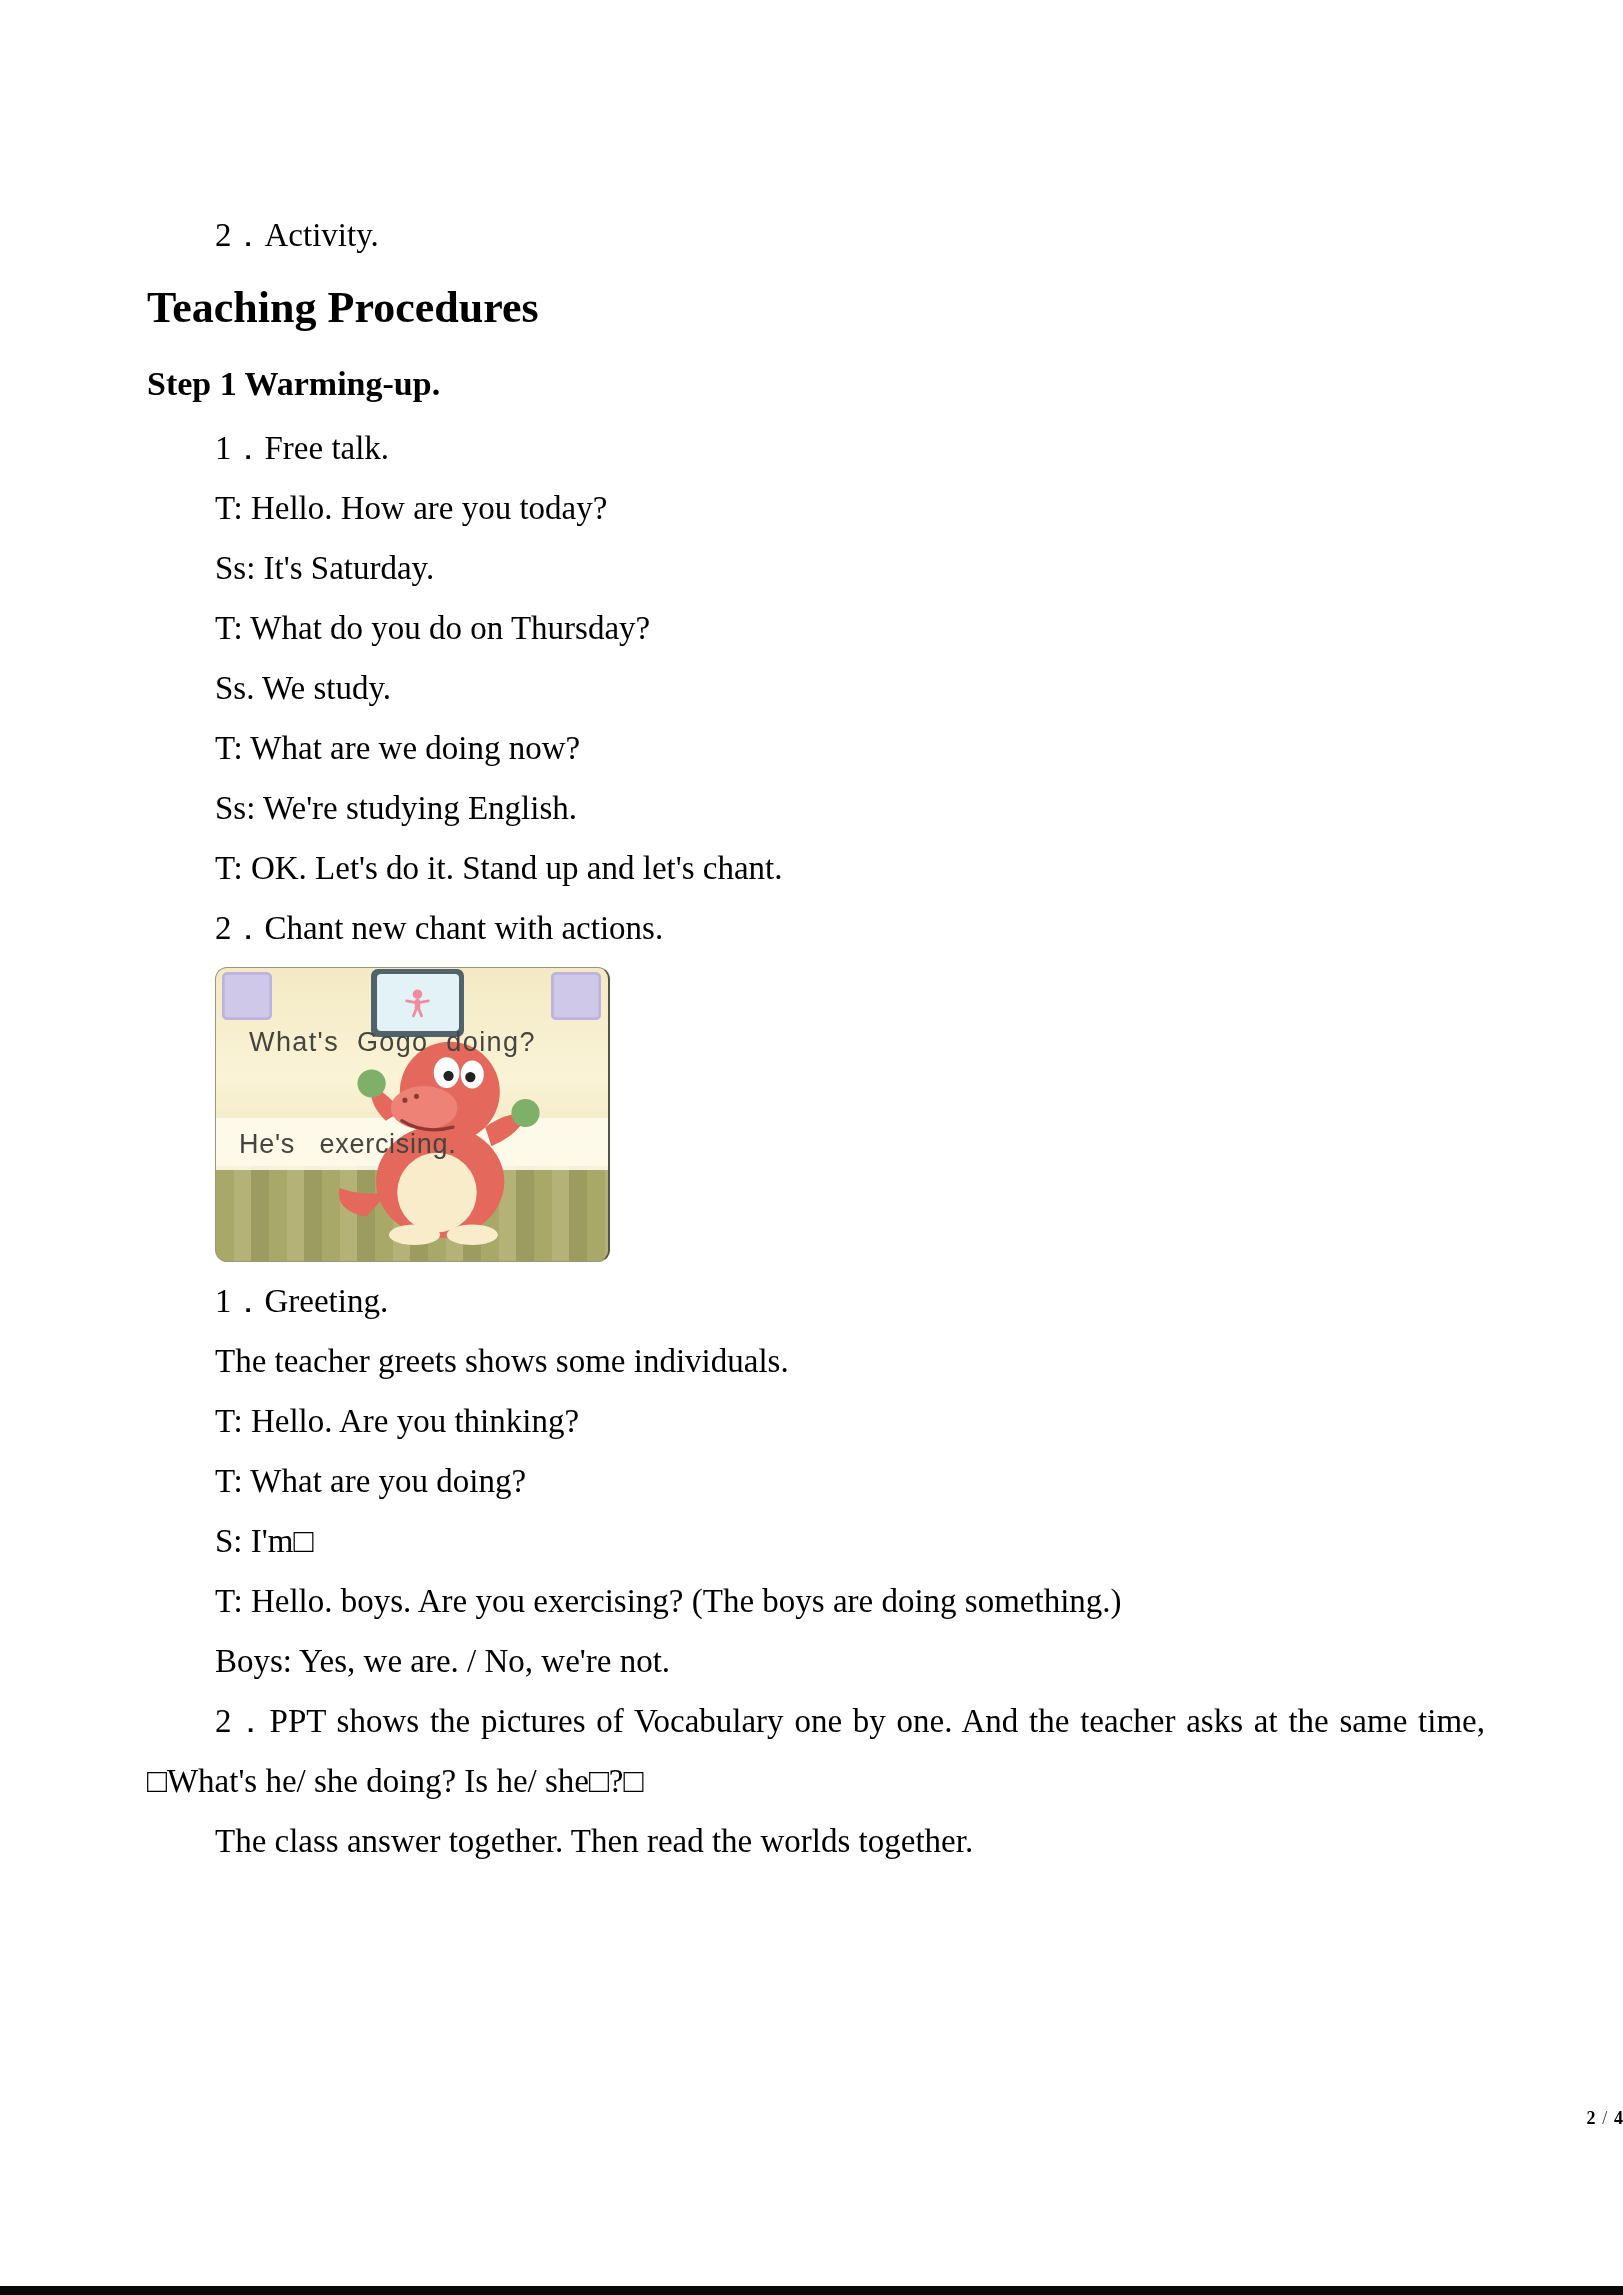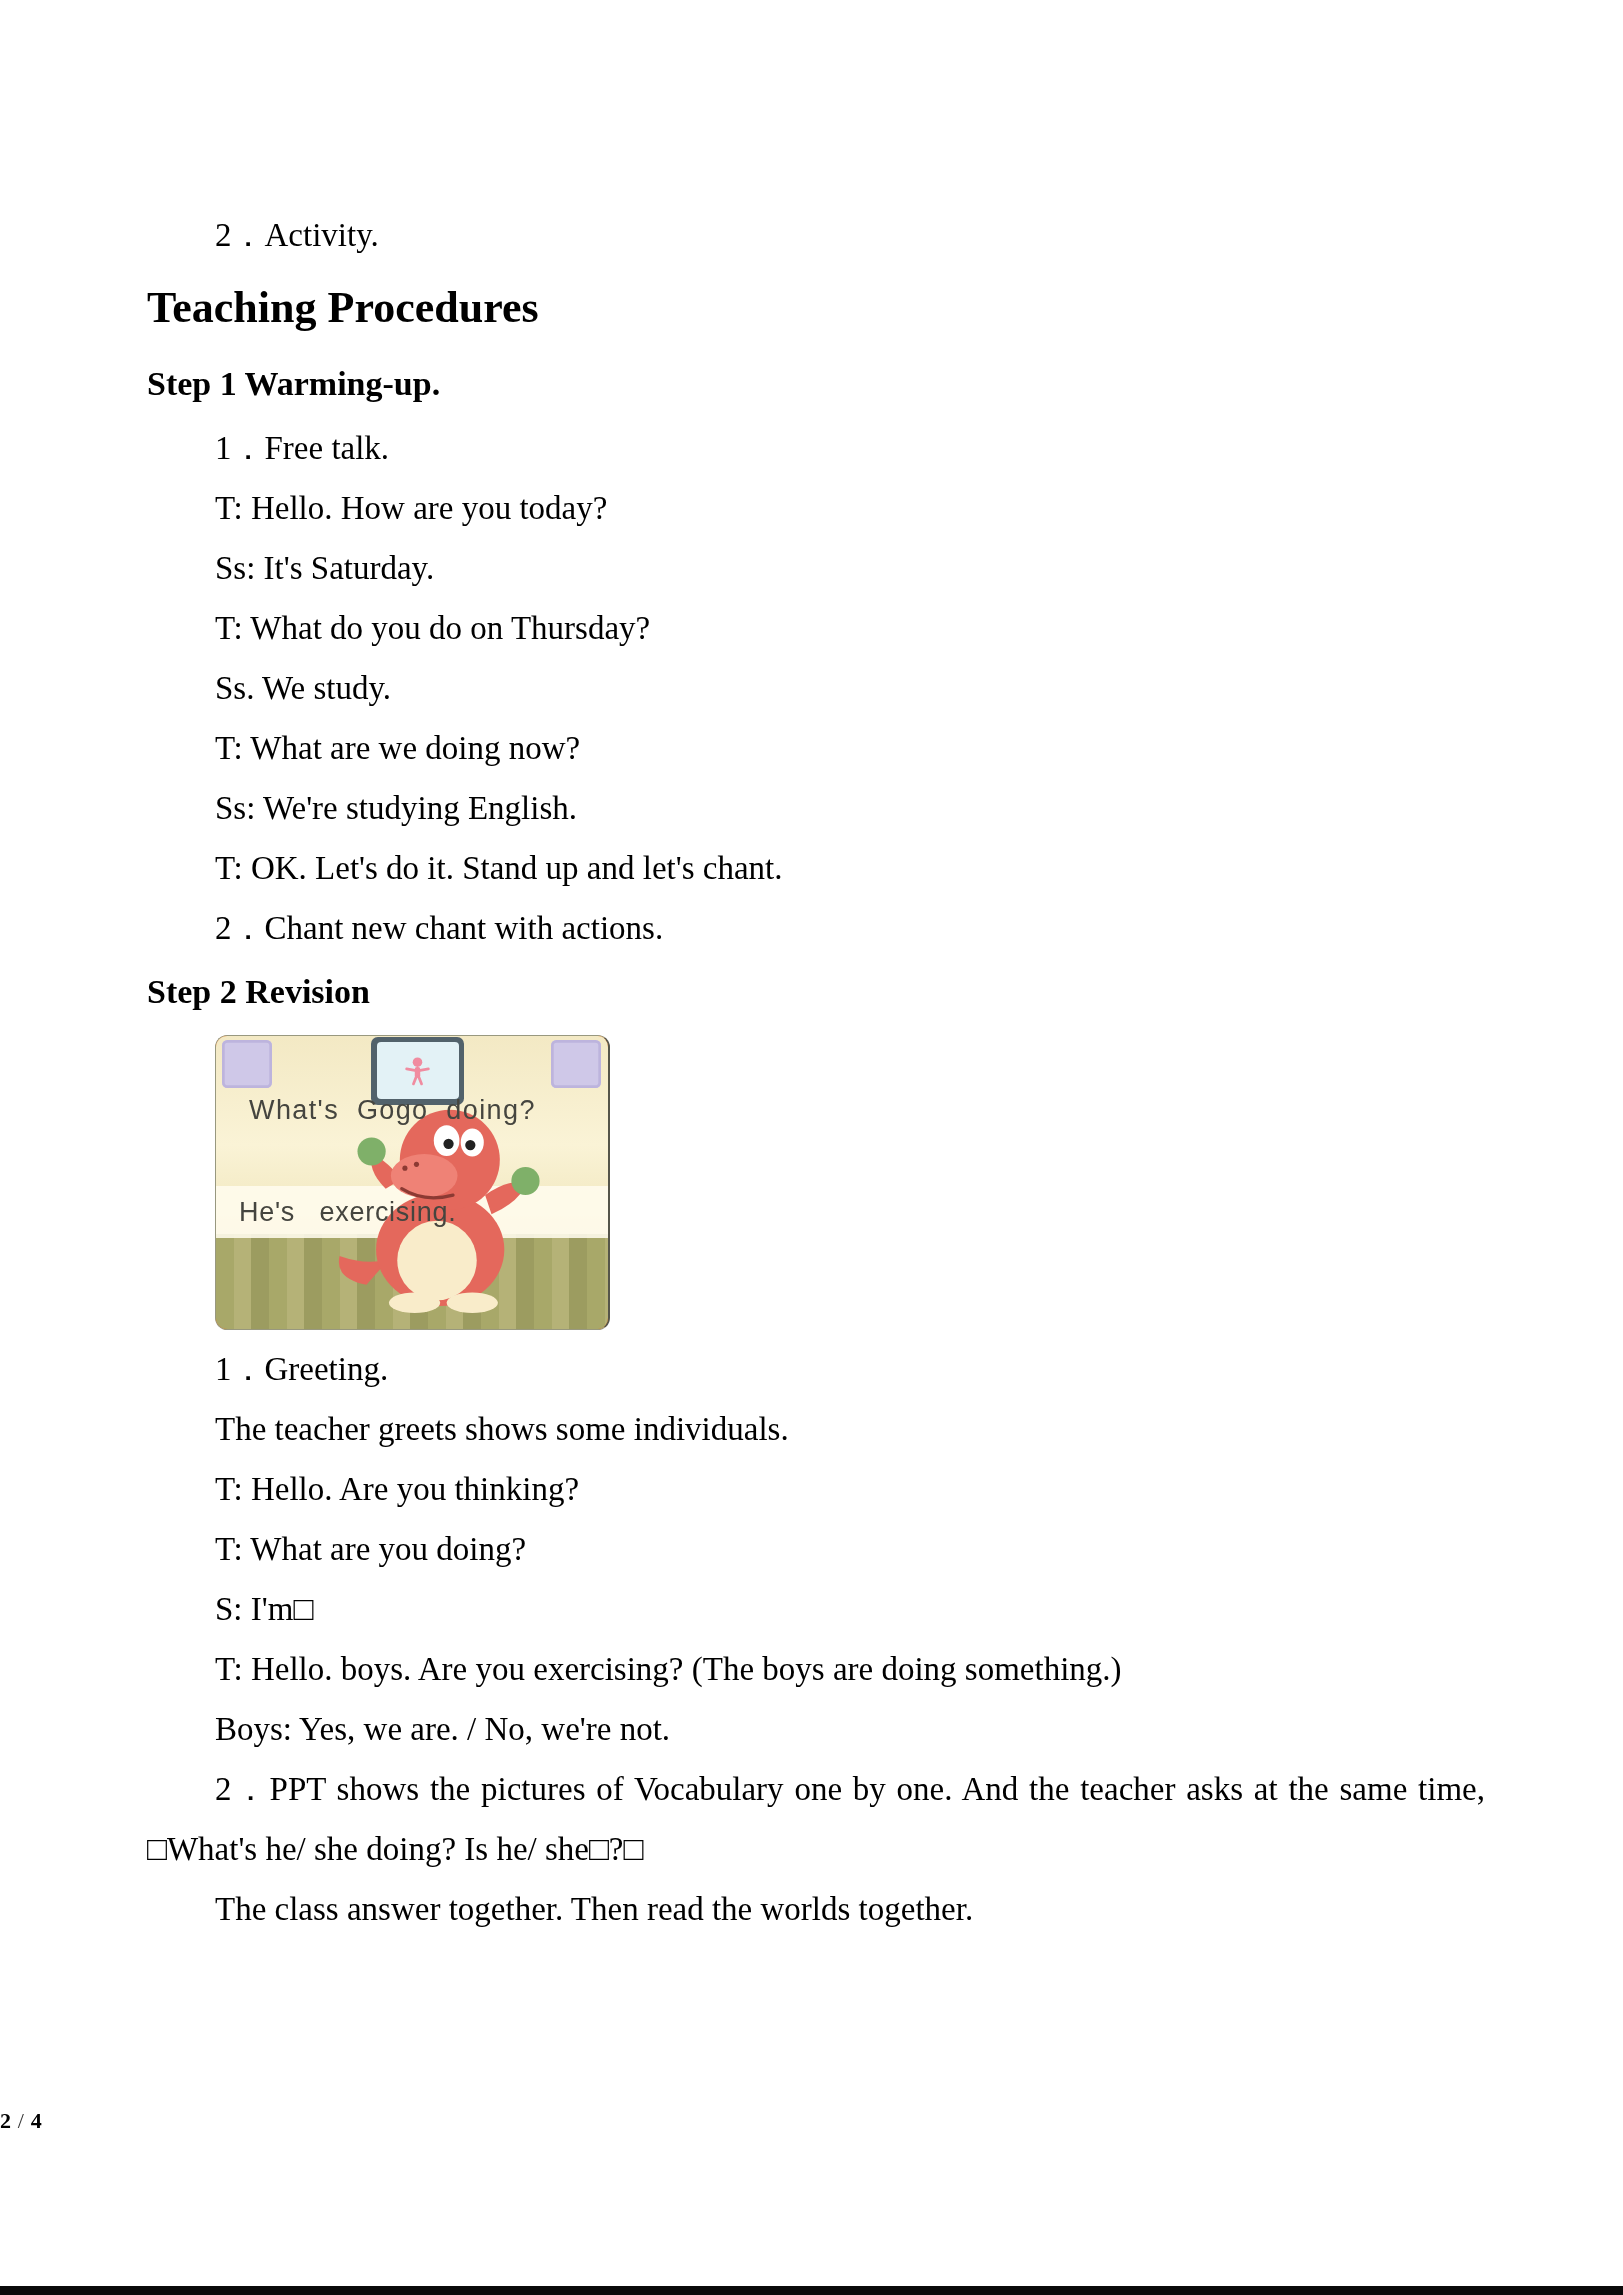--- a/index.html
+++ b/index.html
@@ -93,21 +93,21 @@
     font-size: 27px; color: #45453f; letter-spacing: 0.7px; white-space: pre;
   }
   .dino {
     position: absolute; left: 112px; bottom: -2.7px;
     width: 218px; height: 259px;
   }
 
   
   .footer {
     position: absolute; left: 0; top: 2108px; width: 100%;
-    text-align: left; font-size: 22px; font-weight: 700; color: #000;
+    text-align: right; font-size: 18px; font-weight: 700; color: #000;
   }
   .footer .sep { font-weight: 400; margin: 0 6.8px; color: #333; }
 
   .bottom-edge {
     position: absolute; left: 0; bottom: 0; width: 100%; height: 9.5px;
     background: #0a0a0a;
   }
 </style>
 </head>
 <body>
@@ -120,21 +120,20 @@
     <p class="h2">Step 1 Warming-up.</p>
     <p class="body indent">1．Free talk.</p>
     <p class="body indent">T: Hello. How are you today?</p>
     <p class="body indent">Ss: It's Saturday.</p>
     <p class="body indent">T: What do you do on Thursday?</p>
     <p class="body indent">Ss. We study.</p>
     <p class="body indent">T: What are we doing now?</p>
     <p class="body indent">Ss: We're studying English.</p>
     <p class="body indent">T: OK. Let's do it. Stand up and let's chant.</p>
     <p class="body indent">2．Chant new chant with actions.</p>
-    <p class="h2">Step 2 Revision</p>
 
     <div class="figure">
       <div class="wall"></div>
       <div class="floor"></div>
       <div class="window-pane left"></div>
       <div class="window-pane right"></div>
 
       <div class="tv">
         <div class="tv-screen">
           <svg width="41" height="34" viewBox="0 0 60 50">

